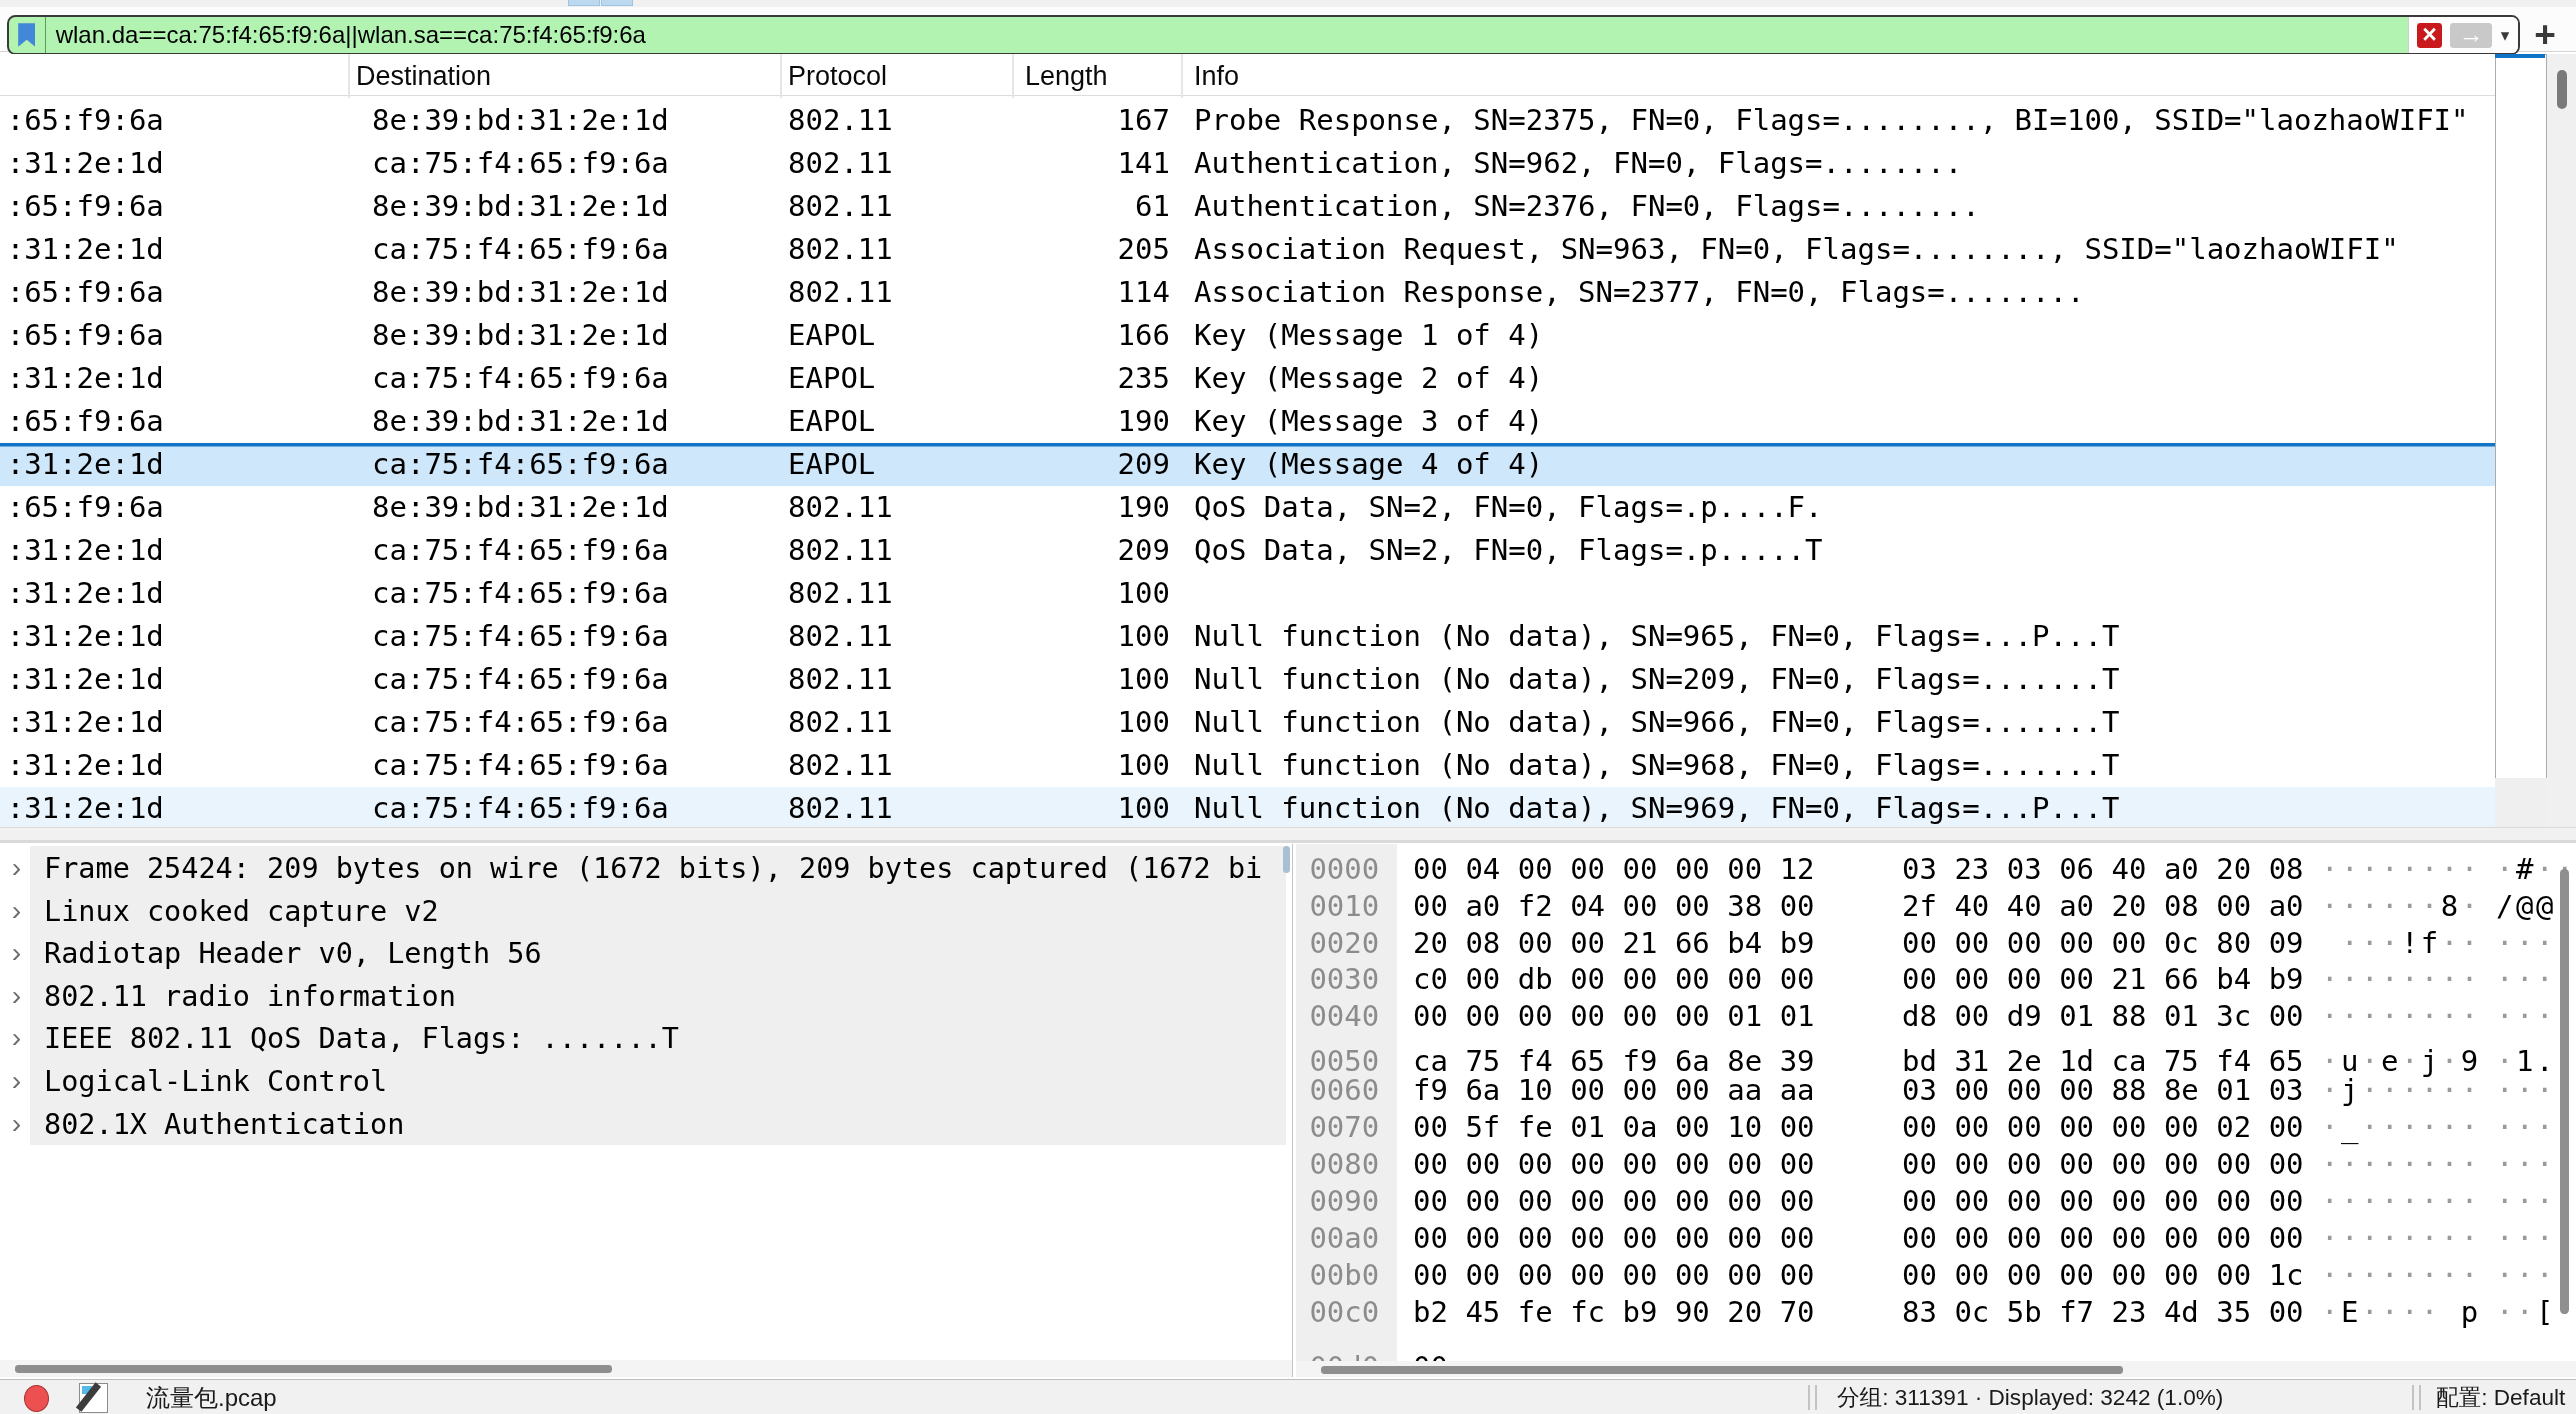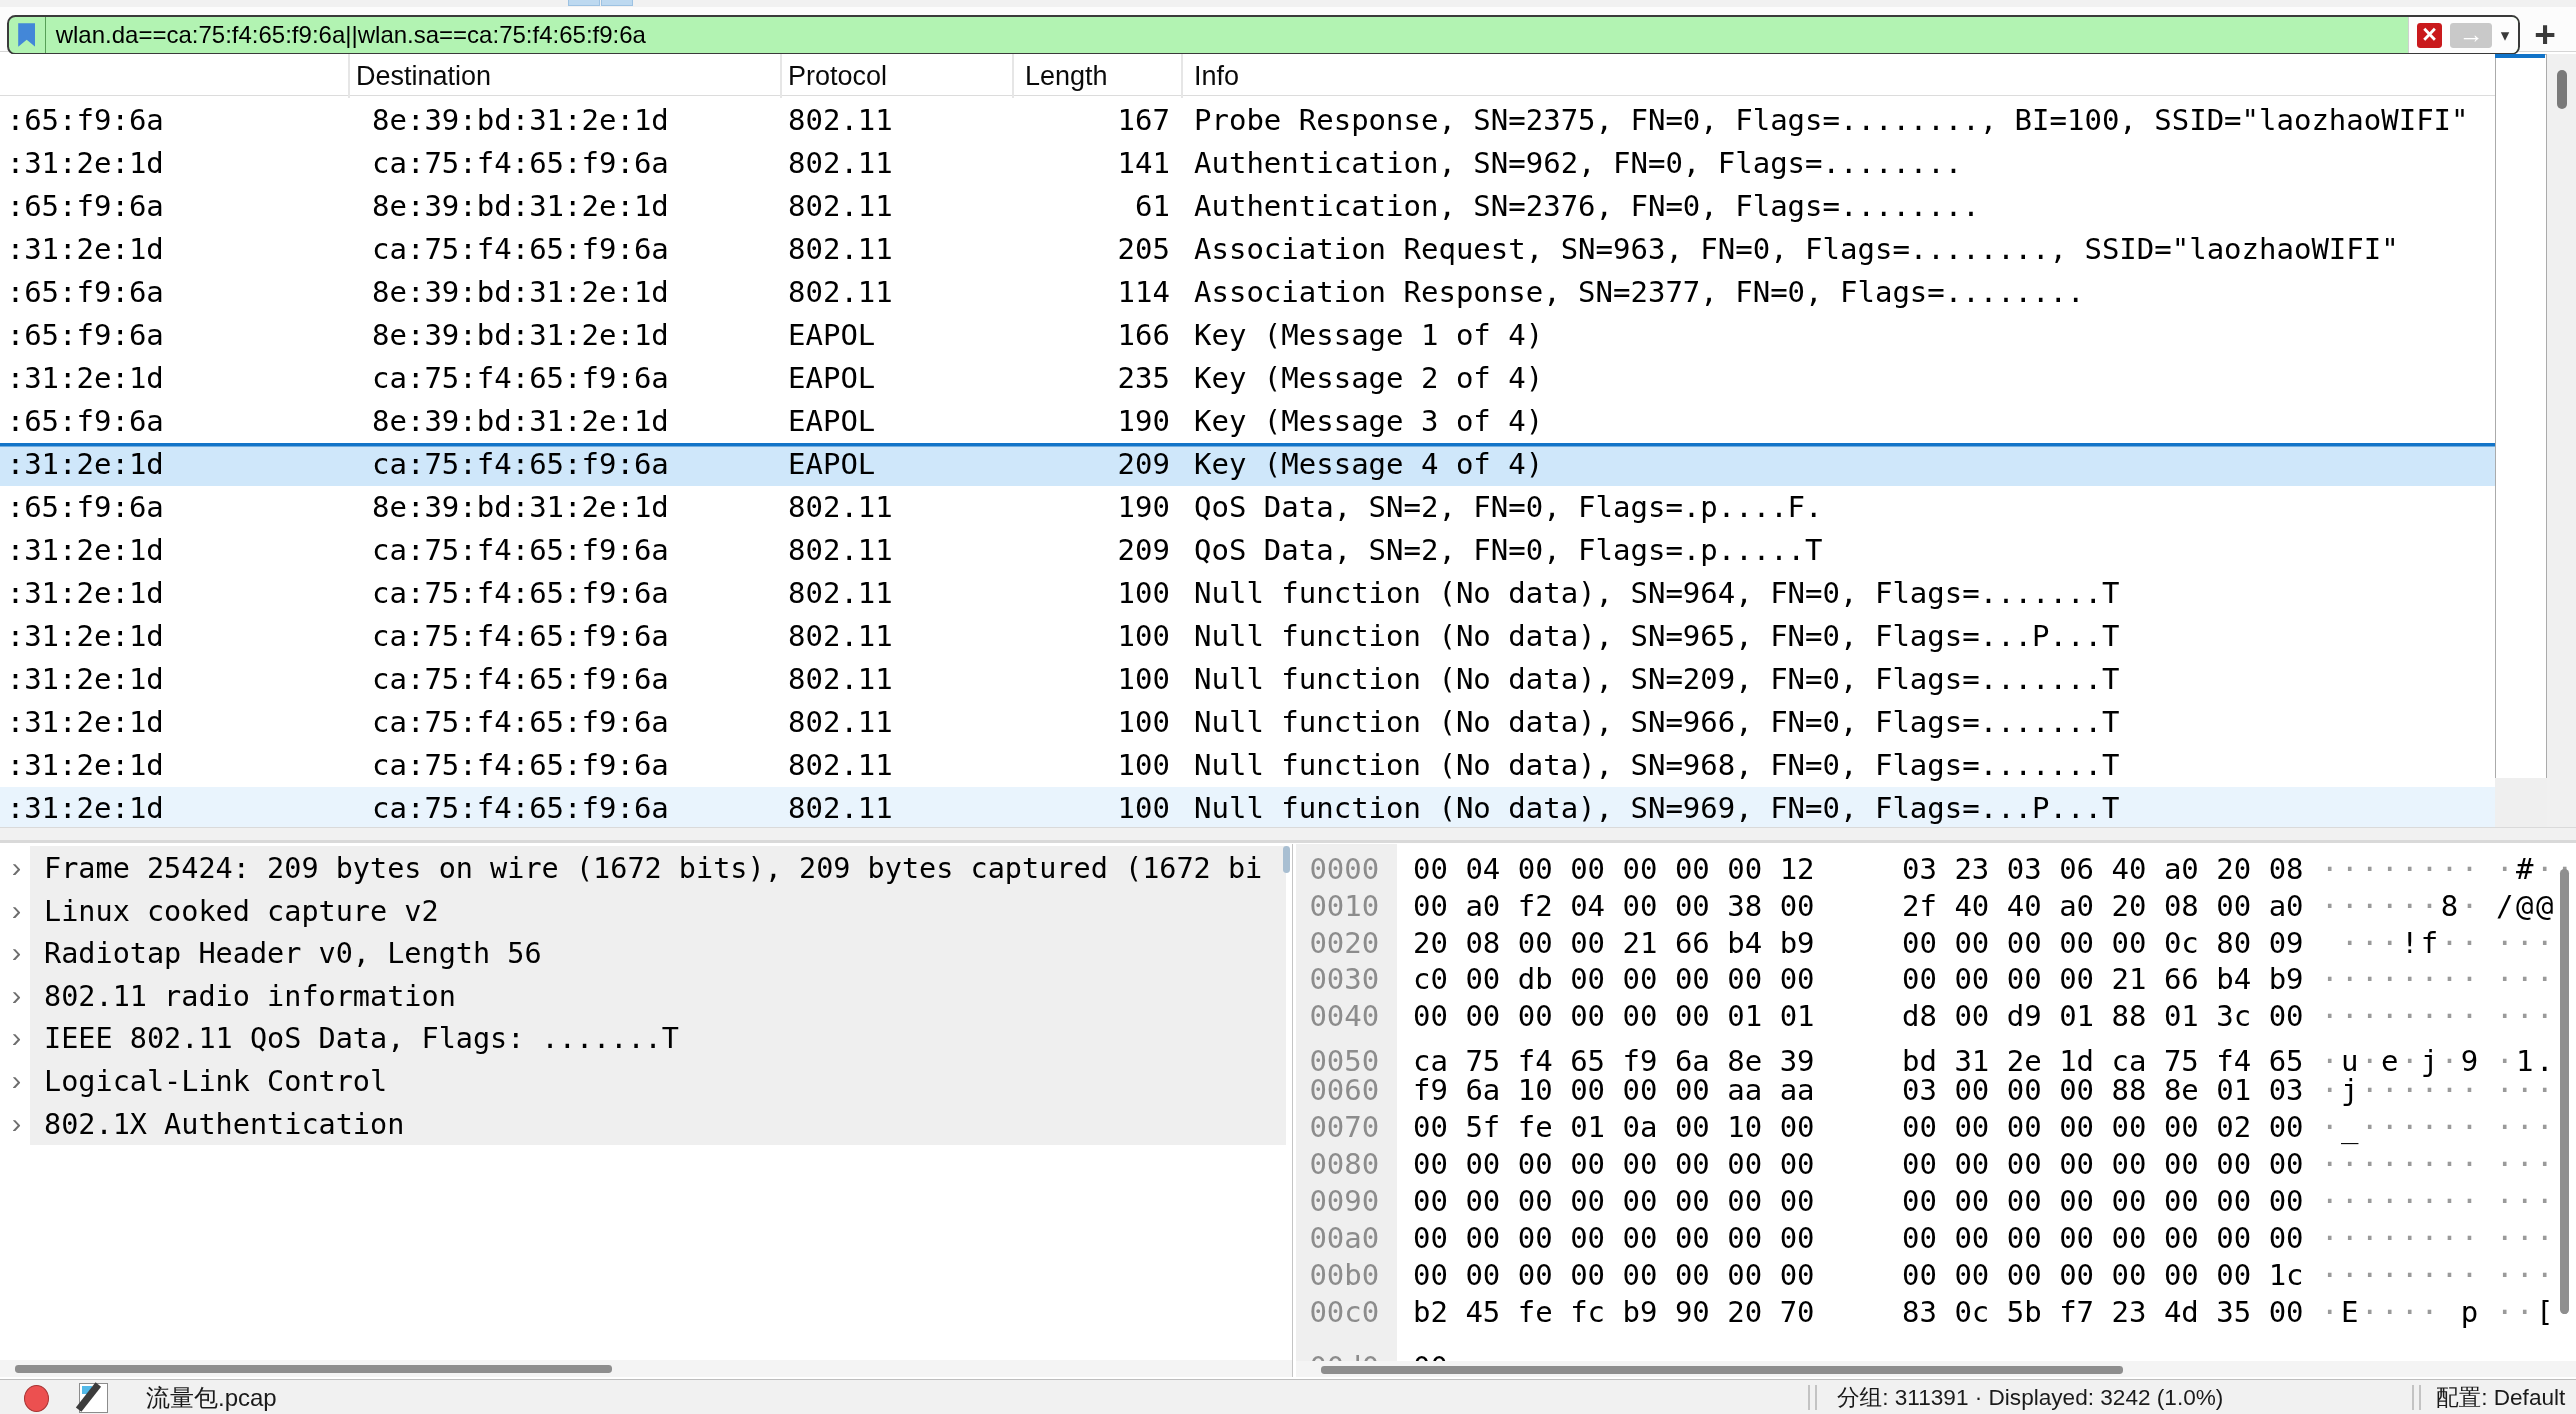--- a/index.html
+++ b/index.html
@@ -220,21 +220,20 @@
         <span class="pc dst">ca:75:f4:65:f9:6a</span>
         <span class="pc proto">802.11</span>
         <span class="pc len">209</span>
         <span class="pc info">QoS Data, SN=2, FN=0, Flags=.p.....T</span>
       </div>
       <div class="prow">
         <span class="pc src">:31:2e:1d</span>
         <span class="pc dst">ca:75:f4:65:f9:6a</span>
         <span class="pc proto">802.11</span>
         <span class="pc len">100</span>
-        <span class="pc info">Null function (No data), SN=964, FN=0, Flags=.......T</span>
       </div>
       <div class="prow">
         <span class="pc src">:31:2e:1d</span>
         <span class="pc dst">ca:75:f4:65:f9:6a</span>
         <span class="pc proto">802.11</span>
         <span class="pc len">100</span>
         <span class="pc info">Null function (No data), SN=965, FN=0, Flags=...P...T</span>
       </div>
       <div class="prow">
         <span class="pc src">:31:2e:1d</span>

